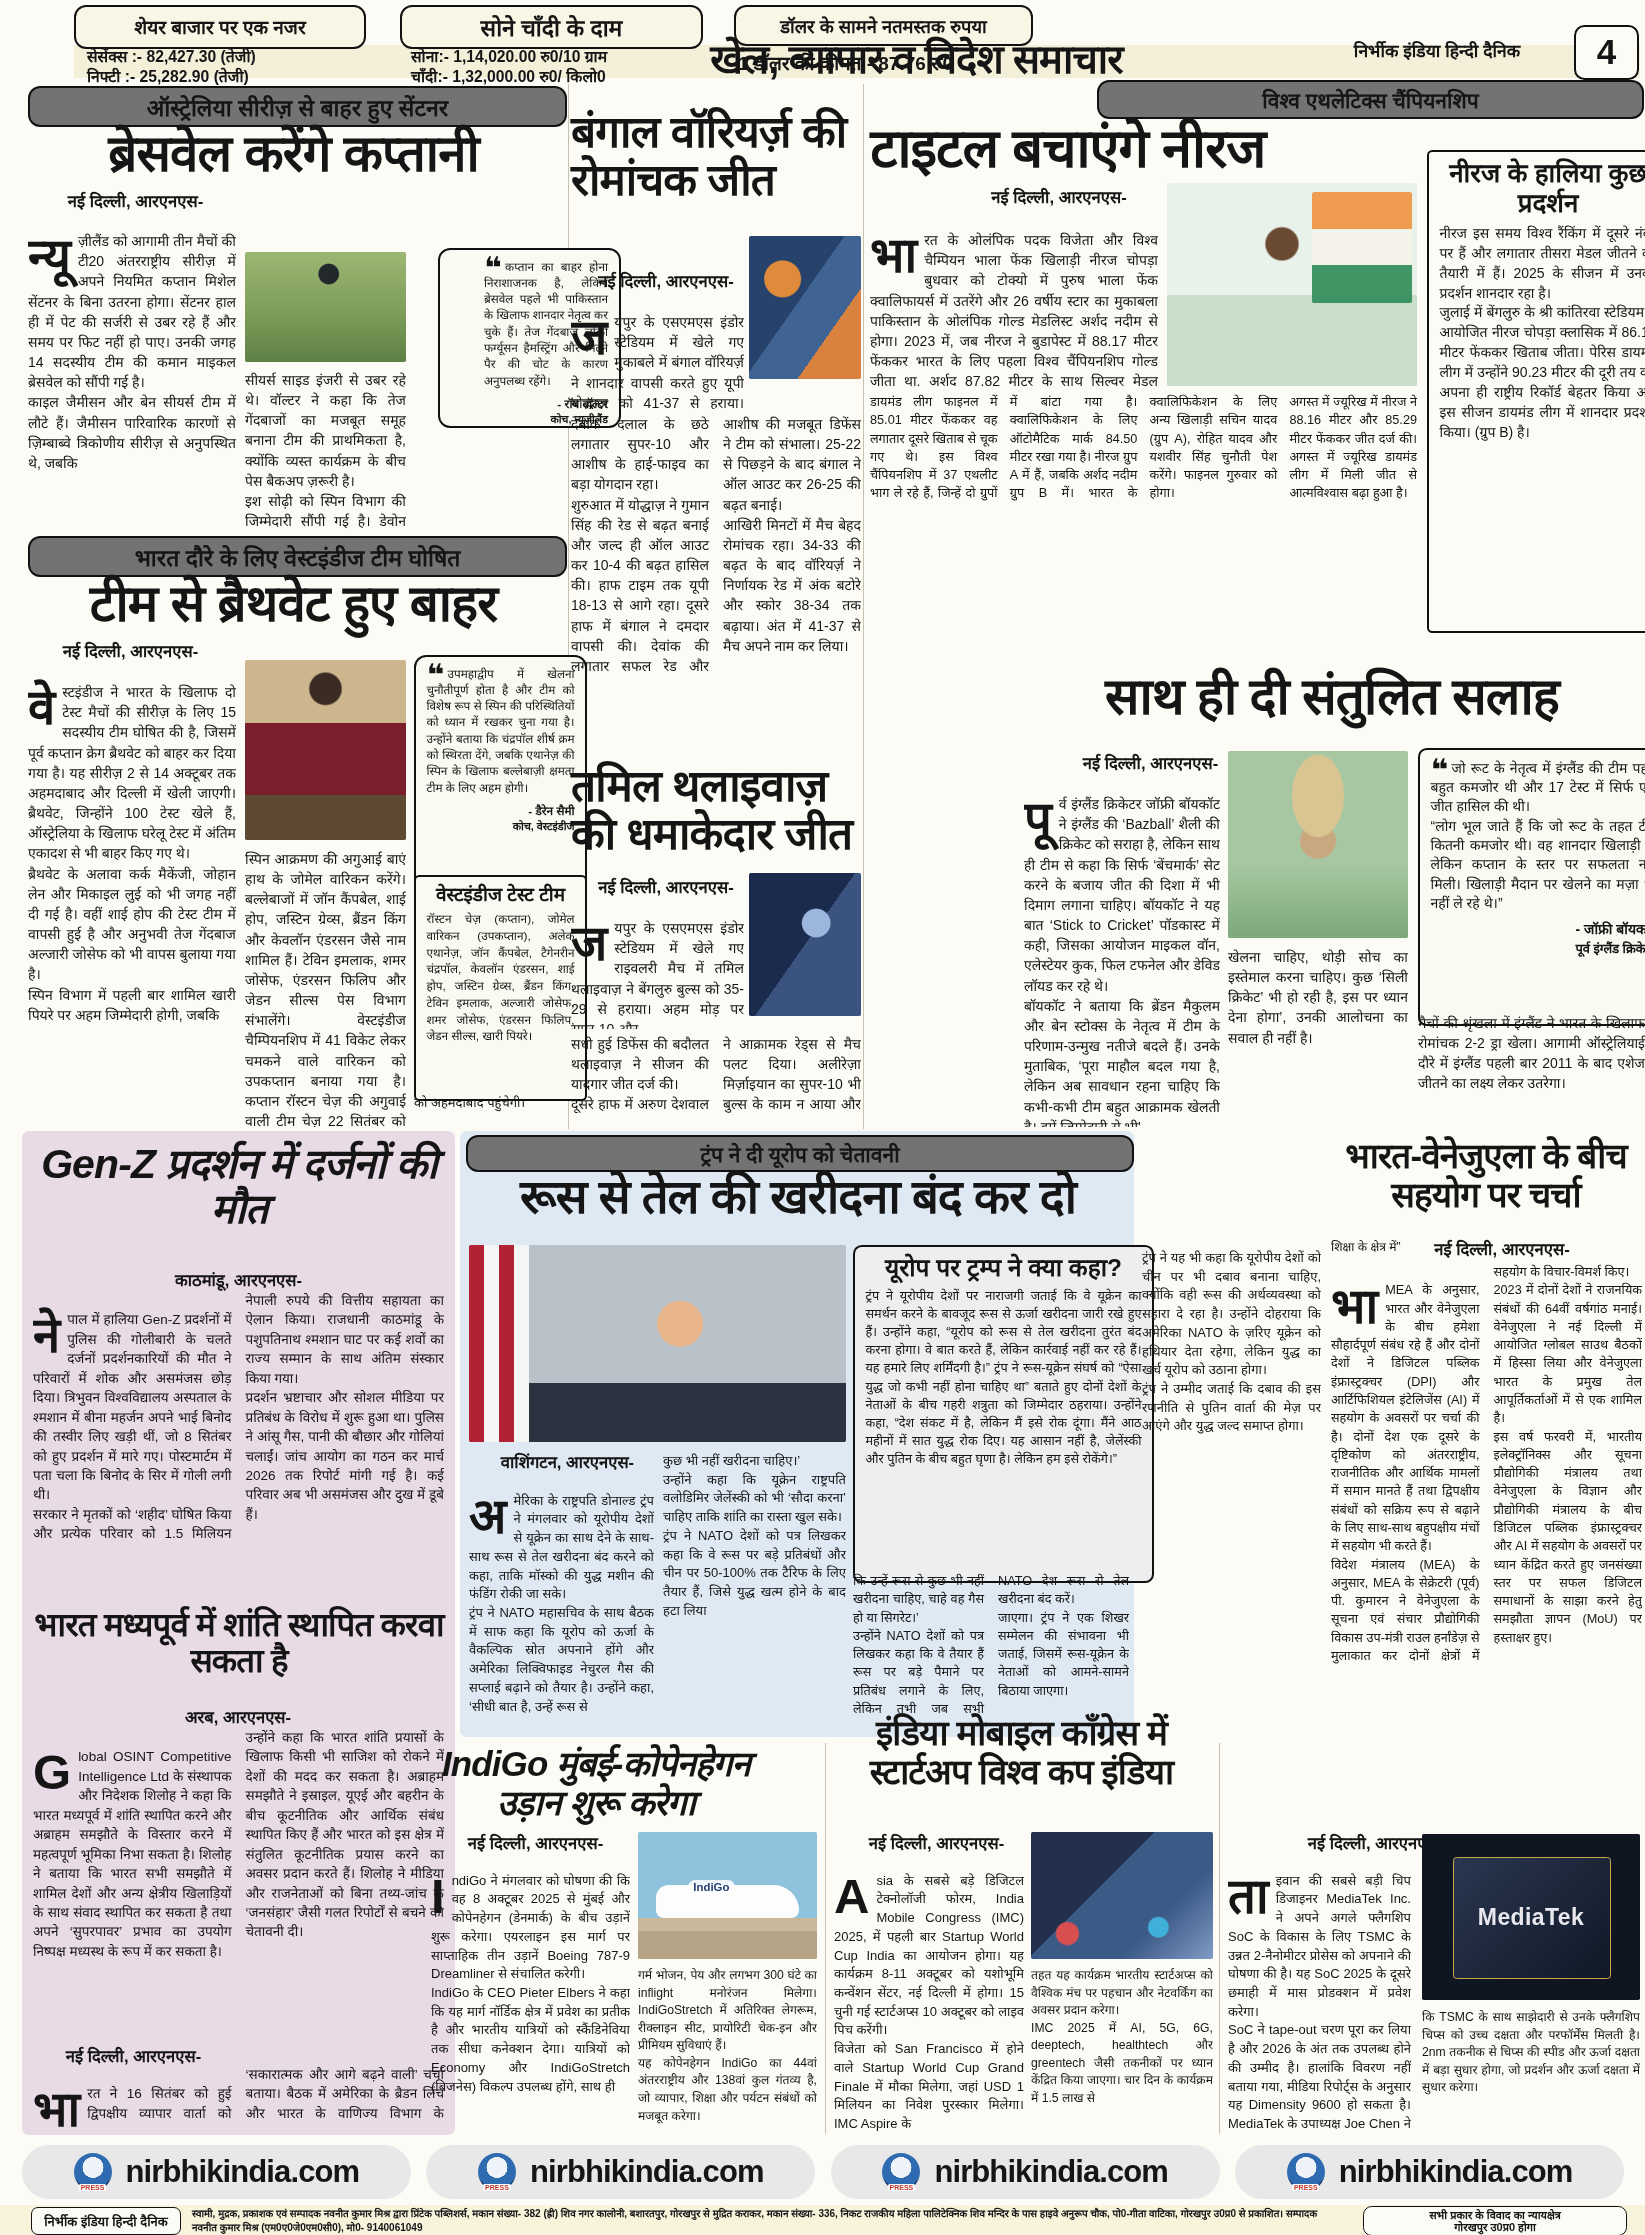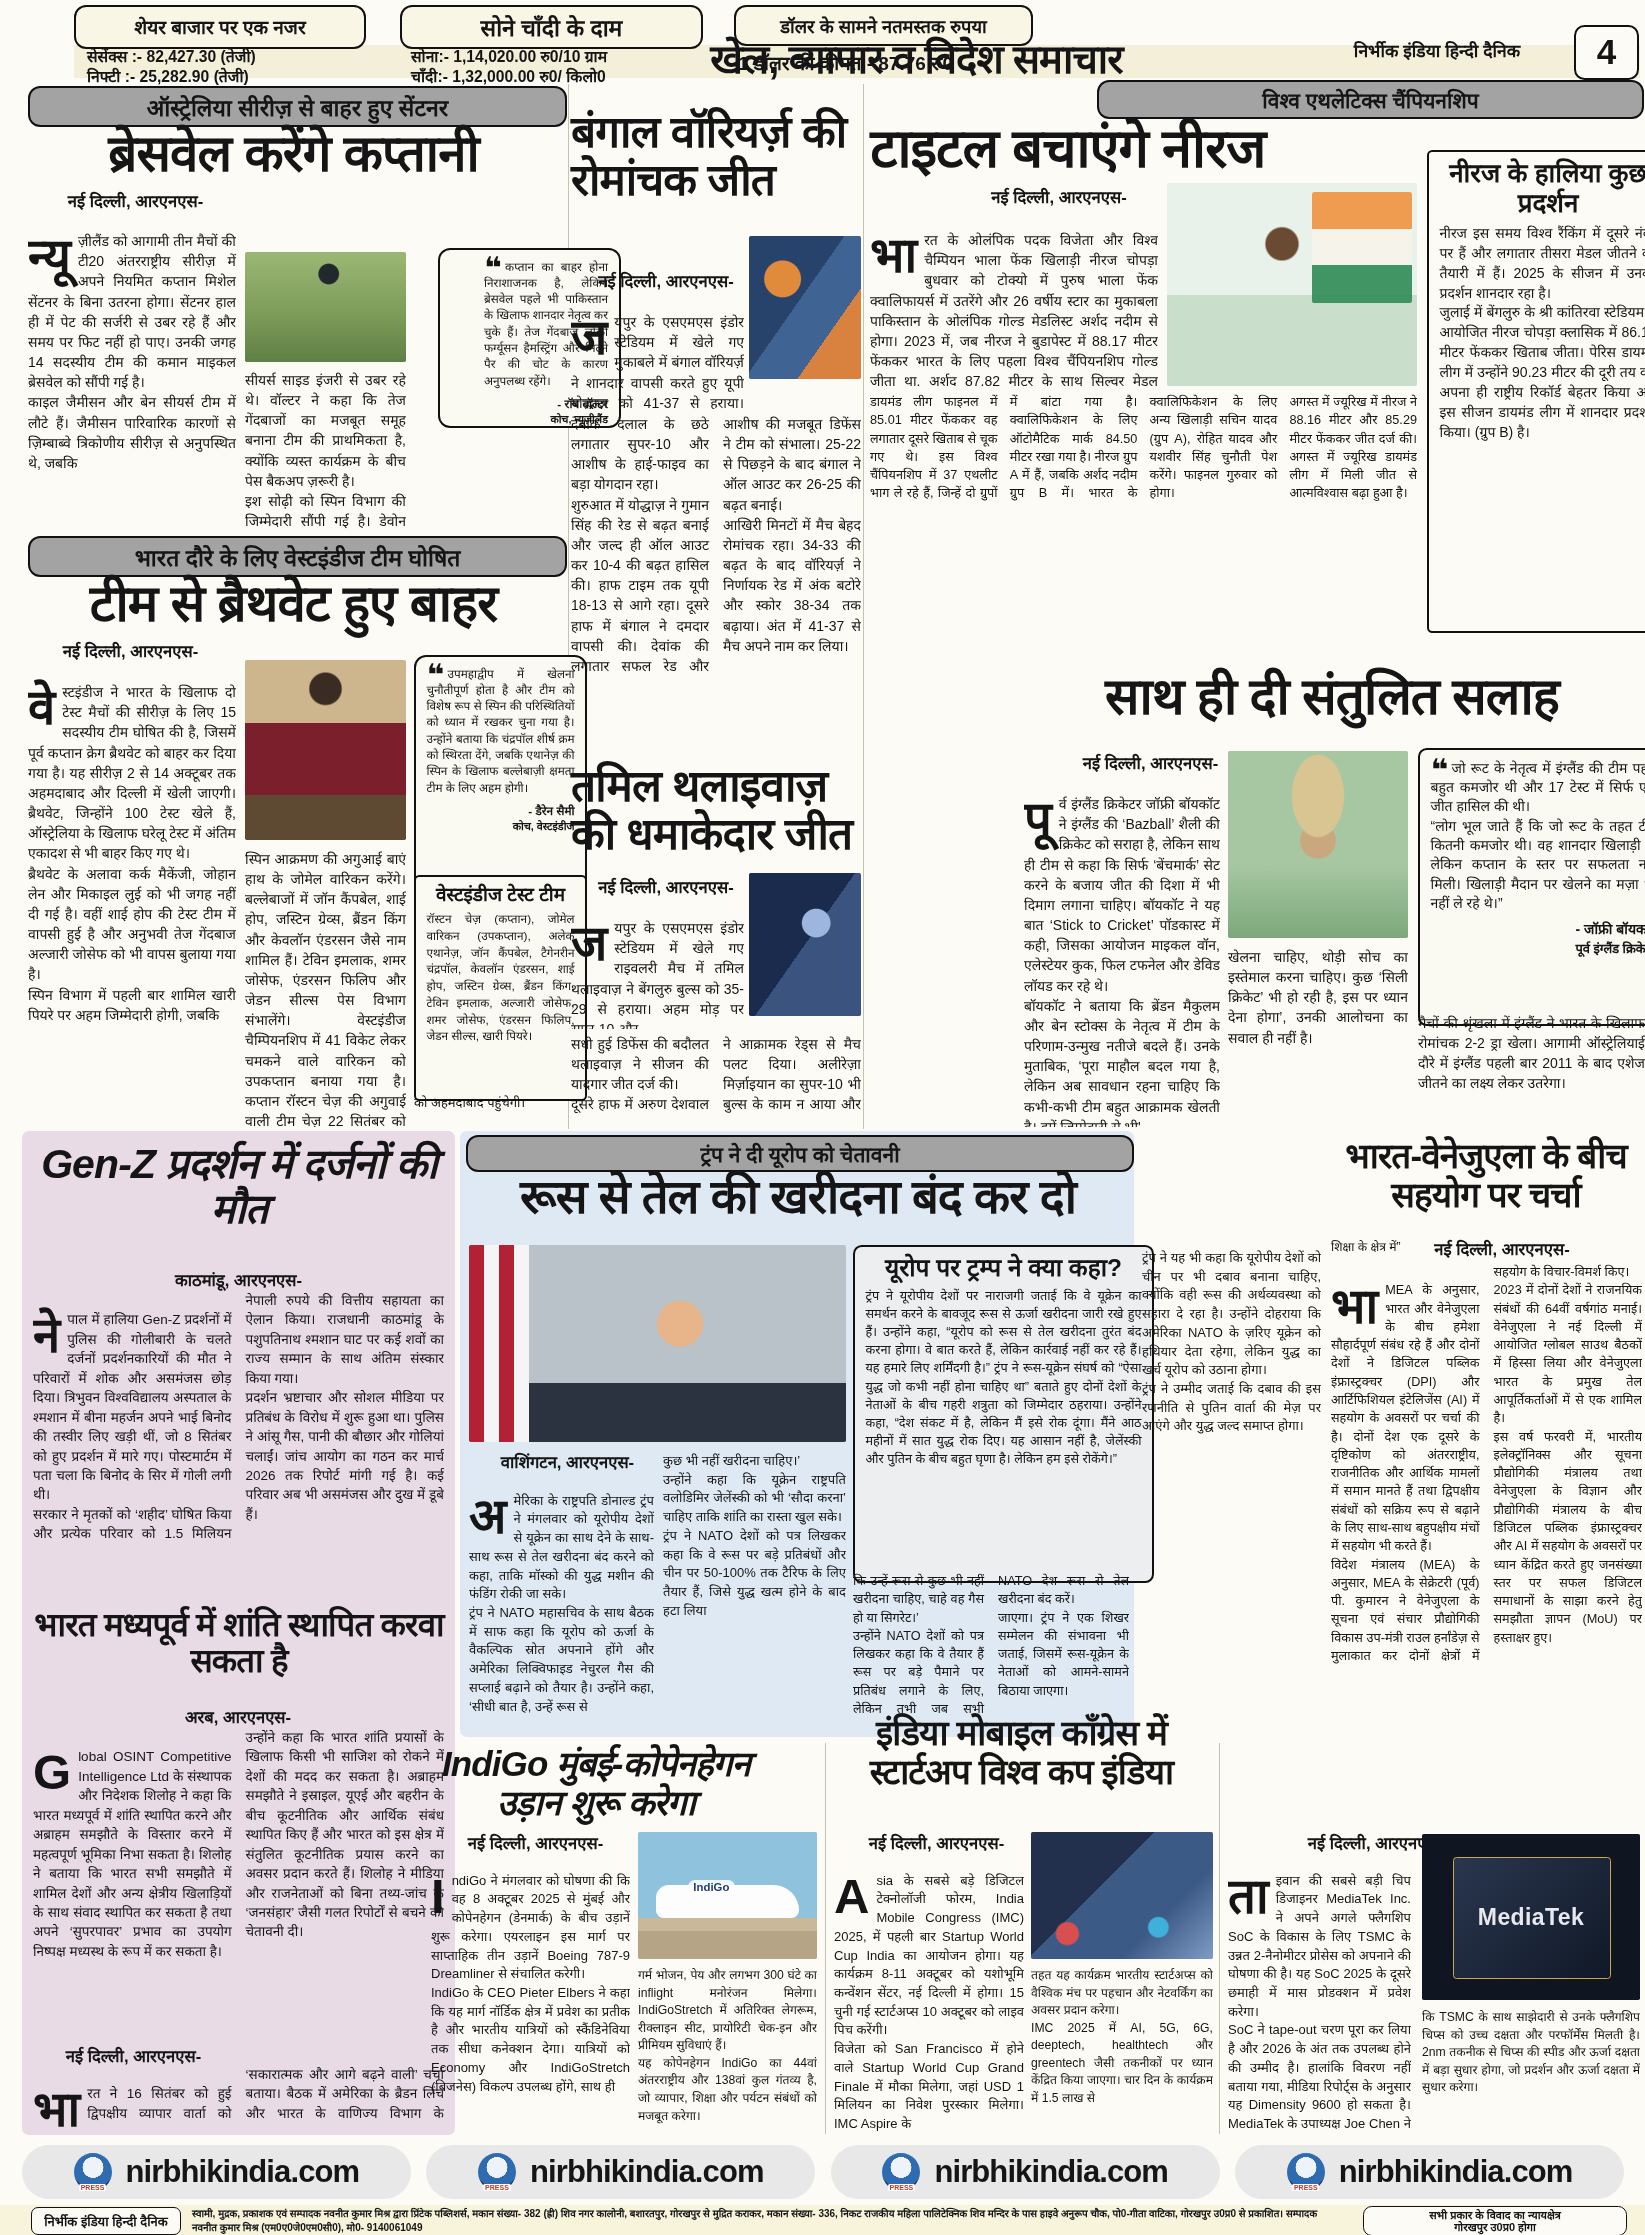--- a/index.html
+++ b/index.html
@@ -6,21 +6,21 @@
   #page{position:relative;width:1646px;height:2236px;margin:0 auto;background:#fcfbf5;
         font-family:"Liberation Sans","DejaVu Sans",sans-serif;color:#151515;overflow:hidden;}
   .abs{position:absolute;}
   .tab{position:absolute;border:2.6px solid #111;border-radius:12.2px;background:#faf6e6;
        display:flex;align-items:center;justify-content:center;font-weight:bold;text-align:center;}
   .strip{position:absolute;background:#f4efd9;}
   .mline{position:absolute;font-weight:bold;white-space:pre-line;line-height:1.28;}
   .masthead{position:absolute;font-weight:900;text-align:center;letter-spacing:-0.9px;}
   .pagebox{position:absolute;border:2.6px solid #111;border-radius:10.5px;background:#fcfbf5;
        display:flex;align-items:center;justify-content:center;font-weight:900;}
-  .kicker{position:absolute;border:2.6px solid #111;border-radius:12.2px;background:#a3a3a3;
+  .kicker{position:absolute;border:2.6px solid #111;border-radius:12.2px;background:#737373;
        display:flex;align-items:center;justify-content:center;font-weight:bold;text-align:center;}
   .hl{position:absolute;font-weight:900;line-height:1.1;text-align:center;letter-spacing:-0.9px;}
   .hl.script{font-style:italic;}
   .dl{position:absolute;font-weight:bold;font-size:16.6px;text-align:center;}
   .bt{position:absolute;font-size:14px;line-height:1.44;text-align:justify;white-space:pre-line;overflow:hidden;}
   .c2{column-count:2;column-gap:14px;}
   .c4{column-count:4;column-gap:12.2px;}
   .drop{float:left;font-weight:900;font-size:49px;line-height:.82;padding:4.4px 7px 0 0;}
   .photo{position:absolute;border-radius:1.7px;overflow:hidden;}
   .qbox{position:absolute;border:2.6px solid #111;border-radius:12.2px;background:#fbfaf2;

